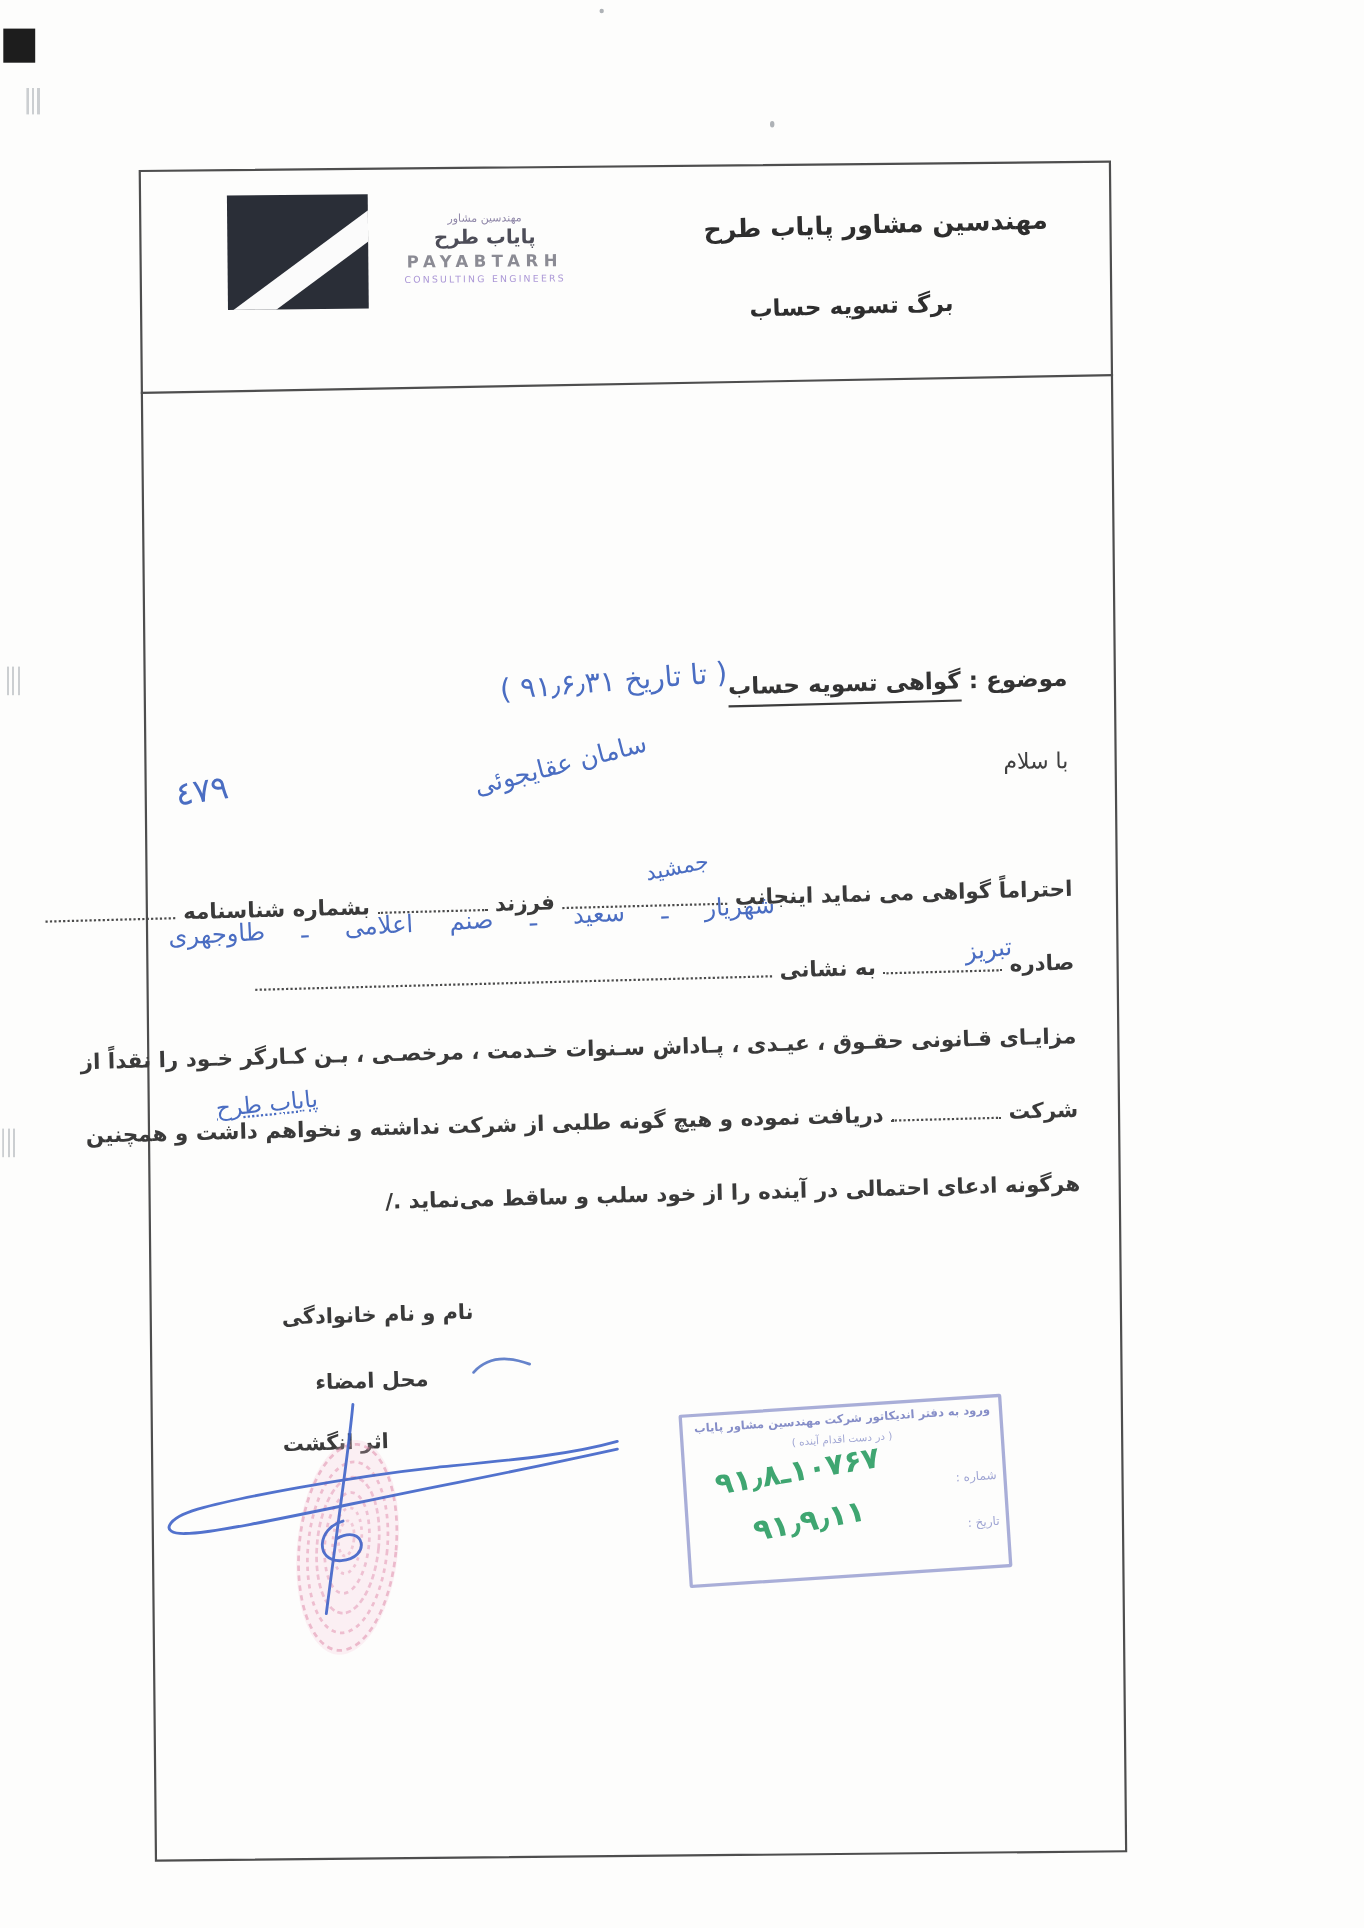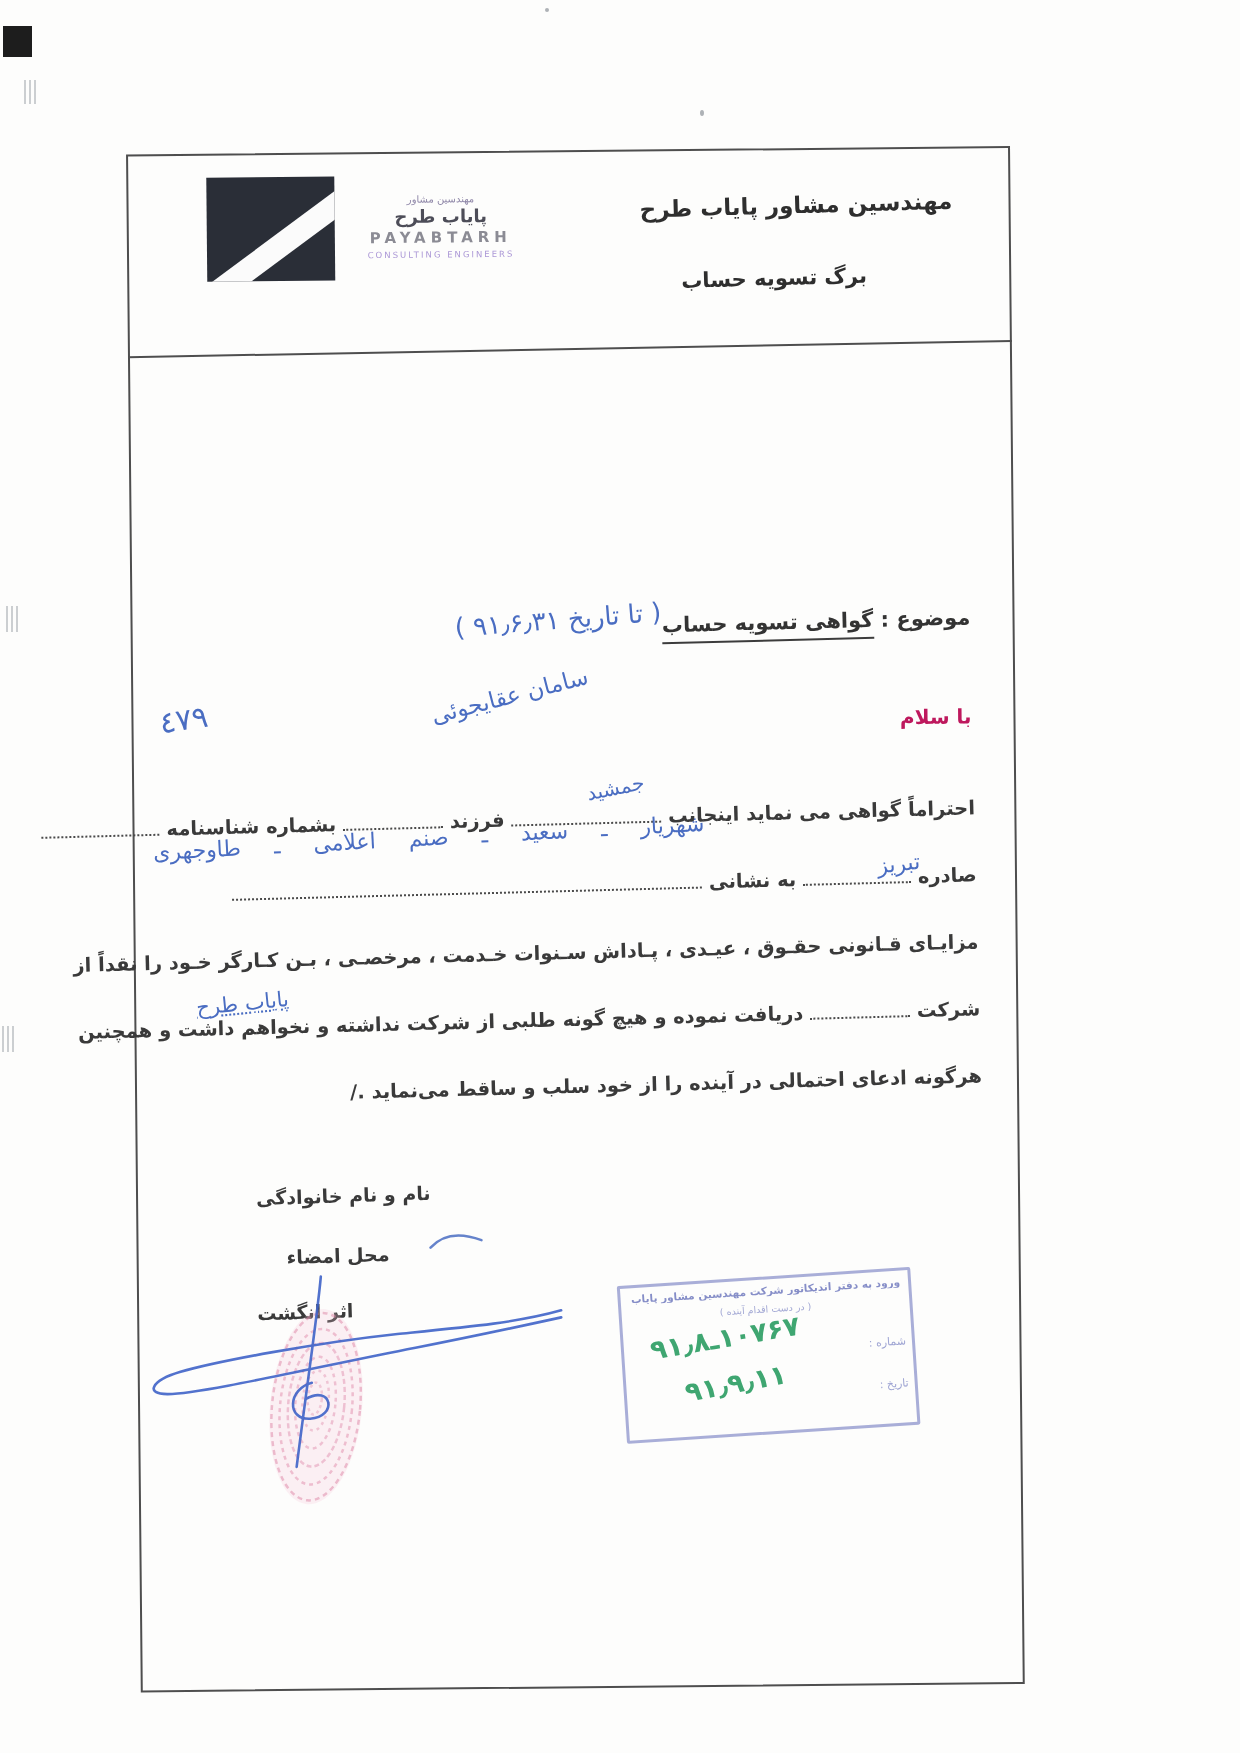--- a/index.html
+++ b/index.html
@@ -35,21 +35,21 @@
   .logo-sub-en{direction:ltr;font-size:8.5px;color:#ab97d6;letter-spacing:2px;margin-top:3px;}
   .company-title{position:absolute;right:56px;top:42px;font-size:23px;font-weight:bold;color:#2e2e2e;direction:rtl;transform:rotate(-1.1deg);}
   .form-title{position:absolute;right:142px;top:116px;font-size:21px;font-weight:bold;color:#2e2e2e;direction:rtl;transform:rotate(-1.1deg);}
 
   
   .subject{position:absolute;right:42px;top:452px;font-size:21px;font-weight:bold;color:#333;direction:rtl;transform:rotate(-0.9deg);transform-origin:top right;white-space:nowrap;}
   .subject .underlined{border-bottom:2px solid #3c3c3c;padding-bottom:5px;}
   .hw{color:#4a6dc2;font-weight:400;}
   .subject .hw-date{display:inline-block;font-size:26px;font-weight:400;transform:rotate(-3deg) translateY(-6px);letter-spacing:1px;}
 
-  .salutation{position:absolute;right:42px;top:556px;font-size:20px;font-weight:bold;color:#be185d;direction:rtl;}
+  .salutation{position:absolute;right:42px;top:531px;font-size:20px;font-weight:normal;color:#404040;direction:rtl;}
 
   
   .para{position:absolute;right:40px;top:626px;width:800px;direction:rtl;text-align:right;
         font-size:19.5px;font-weight:bold;color:#3a3a3a;line-height:67px;white-space:nowrap;
         transform:rotate(-0.95deg);transform-origin:top right;}
   .dots{display:inline-block;border-bottom:2.2px dotted #4a4a4a;height:14px;}
   .d1{width:150px}.d2{width:100px}.d3{width:118px}.d4{width:108px}.d5{width:470px}.d6{width:100px}
 
   
   .hw-abs{position:absolute;direction:rtl;white-space:nowrap;z-index:3;}

